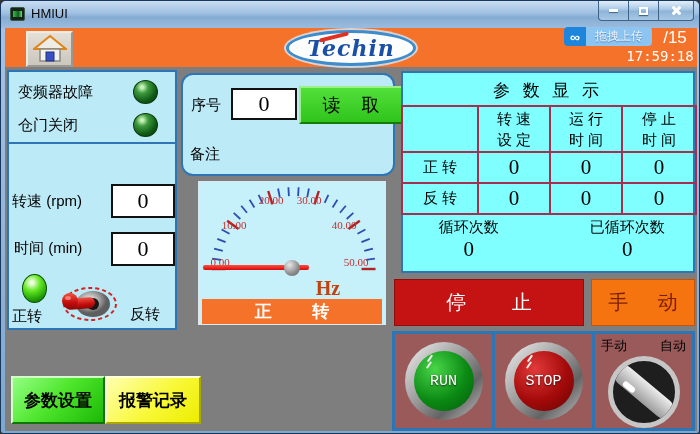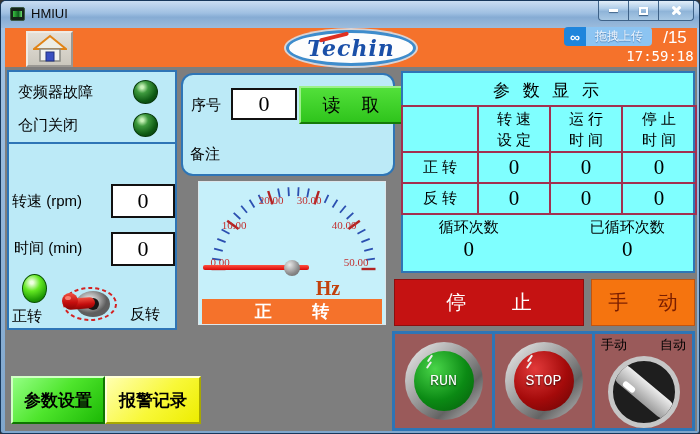--- a/index.html
+++ b/index.html
@@ -147,21 +147,21 @@
     background:linear-gradient(135deg,#F2F2F2,#9A9A9A 45%,#636363 70%,#C8C8C8);
     display:flex; align-items:center; justify-content:center; cursor:pointer; border:none; padding:0; }
   .push-dome { width:60px; height:60px; border-radius:50%; display:flex; align-items:center;
     justify-content:center; font-family:Liberation Mono, monospace; font-size:15px; color:#fff;
     text-shadow:0 1px 2px rgba(0,0,0,.7); position:relative; }
   .dome-green { background:radial-gradient(circle at 35% 30%, #49D549, #0B8A14 55%, #055B0A); }
   .dome-red { background:radial-gradient(circle at 35% 30%, #E23A3A, #A40A0A 55%, #650404); }
   .dome-hl { position:absolute; left:11px; top:13px; width:8px; height:2px; background:#EDEDED;
     border-radius:1px; transform:rotate(-55deg);
     box-shadow:6px -3px 0 #EDEDED; }
-  #selector-cell { flex-direction:column; justify-content:space-between; }
+  #selector-cell { flex-direction:column; justify-content:center; }
   #selector-labels { width:100%; display:flex; justify-content:space-between;
     padding:2px 6px 0 6px; font-size:13px; color:#000; }
   #knob { width:72px; height:72px; border-radius:50%; background:#1E1E1E;
     border:5px solid #C6C6C6; position:relative; margin-top:1px; cursor:pointer;
     overflow:hidden; }
   #knob-handle { position:absolute; left:-5px; top:21px; width:72px; height:20px;
     background:linear-gradient(#EDEDED,#9B9B9B); border-radius:10px; transform:rotate(40deg); }
   #knob-hl { position:absolute; left:9px; top:23px; width:14px; height:6px; background:#fff;
     border-radius:3px; transform:rotate(40deg); }
 

